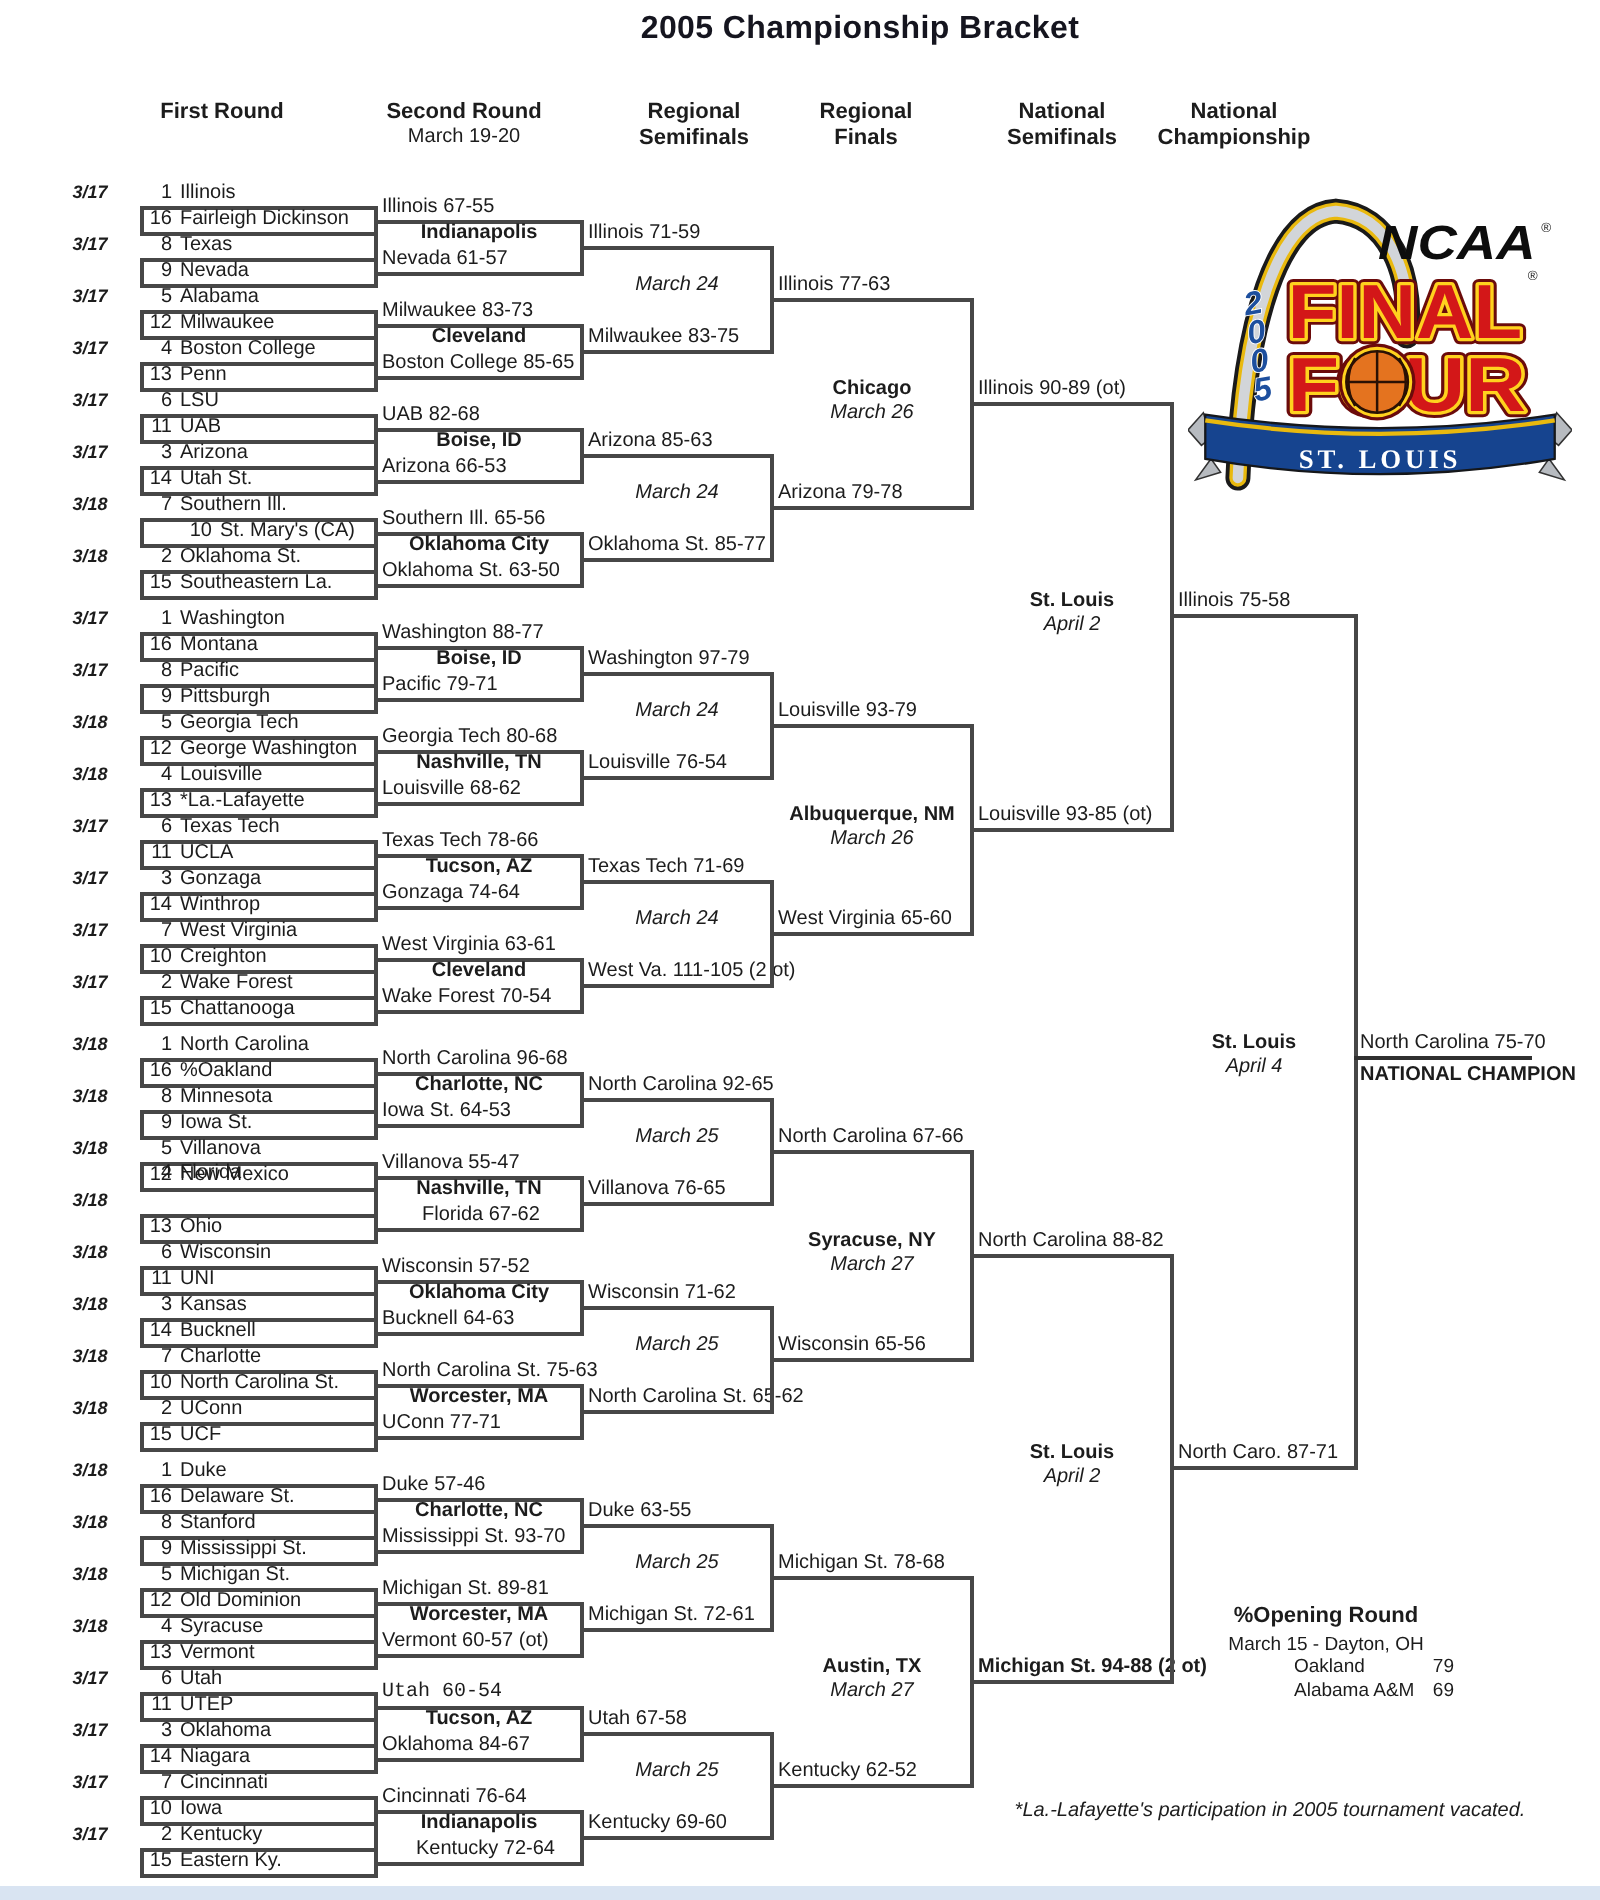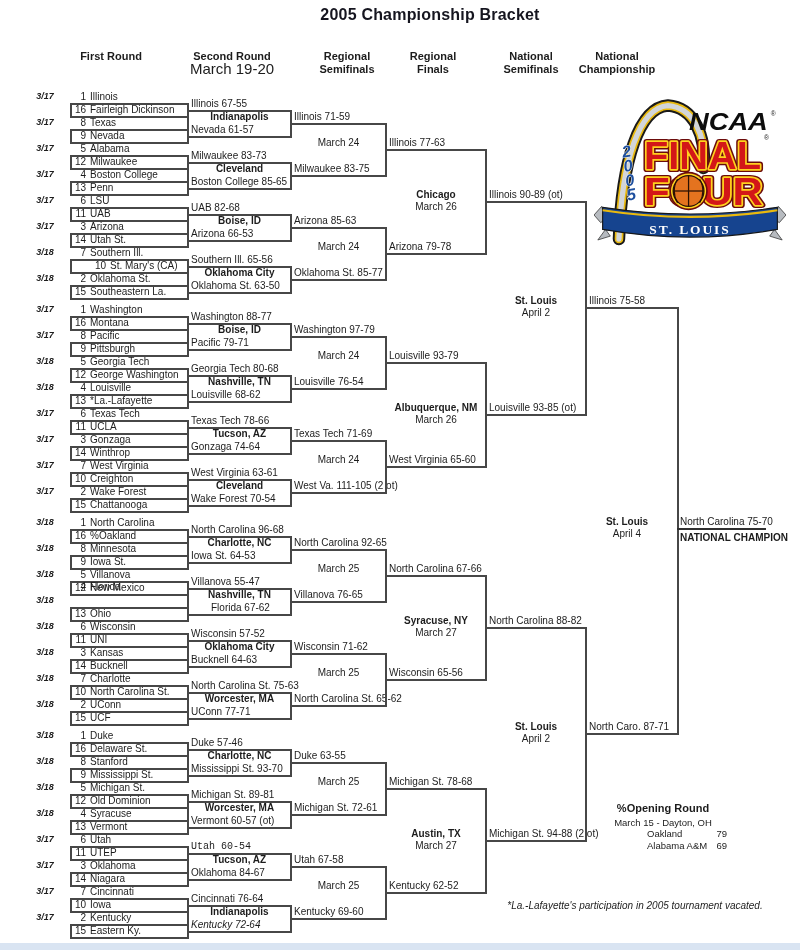--- a/index.html
+++ b/index.html
@@ -2,28 +2,28 @@
 <html><head>
 <meta charset="utf-8">
 <style>
   html,body{margin:0;padding:0;}
   body{width:800px;height:950px;background:#ffffff;position:relative;overflow:hidden;
        font-family:"Liberation Sans",sans-serif;color:#1c1c1c;}
   .title{position:absolute;top:6px;left:30px;width:800px;text-align:center;
          font-size:16px;font-weight:bold;color:#15151f;letter-spacing:.2px;}
   .colhead{position:absolute;top:50px;transform:translateX(-50%);text-align:center;
            font-weight:bold;font-size:11px;line-height:12.5px;white-space:nowrap;}
-  .colhead .sub{font-weight:normal;font-size:15px;line-height:11px;}
+  .colhead .sub{font-weight:normal;font-size:10px;line-height:11px;}
   #bracket{position:absolute;left:0;top:0;width:800px;height:950px;}
   .gbox{position:absolute;border:2px solid #474747;box-sizing:border-box;background:transparent;}
   .gbox.noleft{border-left:none;}
   .hline{position:absolute;height:0;border-top:2.5px solid #303030;}
   .lbl{position:absolute;font-size:10px;line-height:13px;height:13px;white-space:nowrap;}
   .venue{font-weight:bold;text-align:center;}
-  .idate{text-align:center;}
+  .idate{font-style:italic;text-align:center;}
   .gdate{position:absolute;font-size:9px;line-height:13px;height:13px;font-style:italic;
          font-weight:bold;text-align:center;white-space:nowrap;}
   .trow{position:absolute;font-size:10px;line-height:13px;height:13px;white-space:nowrap;width:115px;}
   .seed{display:inline-block;width:15px;text-align:right;margin-right:4px;}
   .champtag{position:absolute;font-weight:bold;font-size:10px;line-height:12px;white-space:nowrap;}
   .op-block{position:absolute;left:597px;top:802px;width:132px;text-align:center;}
   .op-title{font-weight:bold;font-size:11px;line-height:13px;}
   .op-sub{font-size:9.5px;line-height:11px;margin-top:2px;}
   .op-row{display:flex;justify-content:space-between;padding:0 2px 0 50px;
           font-size:9.5px;line-height:10.5px;margin-top:1px;}
@@ -292,21 +292,21 @@
     <div class="lbl" style="left: 191px; top: 865.5px;">Oklahoma 84-67</div>
     <div class="gbox" style="left: 70px; top: 898px; width: 119px; height: 15px;"></div>
     <div class="gdate" style="left: 34px; top: 885px; width: 22px;">3/17</div>
     <div class="trow" style="left: 71px; top: 885px;"><span class="seed">7</span><span>Cincinnati</span></div>
     <div class="trow" style="left: 71px; top: 898px;"><span class="seed">10</span><span>Iowa</span></div>
     <div class="lbl" style="left: 191px; top: 891.5px;">Cincinnati 76-64</div>
     <div class="gbox" style="left: 70px; top: 924px; width: 119px; height: 15px;"></div>
     <div class="gdate" style="left: 34px; top: 911px; width: 22px;">3/17</div>
     <div class="trow" style="left: 71px; top: 911px;"><span class="seed">2</span><span>Kentucky</span></div>
     <div class="trow" style="left: 71px; top: 924px;"><span class="seed">15</span><span>Eastern Ky.</span></div>
-    <div class="lbl" style="left: 191px; top: 917.5px; font-style: italic;">Kentucky 72-64</div>
+    <div class="lbl" style="left: 208px; top: 917.5px;">Kentucky 72-64</div>
     <div class="gbox" style="left: 187px; top: 748.5px; width: 105px; height: 28px;"></div>
     <div class="lbl venue" style="left: 187px; top: 748.5px; width: 105px;">Charlotte, NC</div>
     <div class="lbl" style="left: 294px; top: 748.5px;">Duke 63-55</div>
     <div class="gbox" style="left: 187px; top: 800.5px; width: 105px; height: 28px;"></div>
     <div class="lbl venue" style="left: 187px; top: 800.5px; width: 105px;">Worcester, MA</div>
     <div class="lbl" style="left: 294px; top: 800.5px;">Michigan St. 72-61</div>
     <div class="gbox" style="left: 187px; top: 852.5px; width: 105px; height: 28px;"></div>
     <div class="lbl venue" style="left: 187px; top: 852.5px; width: 105px;">Tucson, AZ</div>
     <div class="lbl" style="left: 294px; top: 852.5px;">Utah 67-58</div>
     <div class="gbox" style="left: 187px; top: 904.5px; width: 105px; height: 28px;"></div>
@@ -314,21 +314,21 @@
     <div class="lbl" style="left: 294px; top: 904.5px;">Kentucky 69-60</div>
     <div class="gbox noleft" style="left: 290px; top: 761.5px; width: 97px; height: 54px;"></div>
     <div class="lbl idate" style="left: 290px; top: 774.5px; width: 97px;">March 25</div>
     <div class="lbl" style="left: 389px; top: 774.5px;">Michigan St. 78-68</div>
     <div class="gbox noleft" style="left: 290px; top: 865.5px; width: 97px; height: 54px;"></div>
     <div class="lbl idate" style="left: 290px; top: 878.5px; width: 97px;">March 25</div>
     <div class="lbl" style="left: 389px; top: 878.5px;">Kentucky 62-52</div>
     <div class="gbox noleft" style="left: 385px; top: 787.5px; width: 102px; height: 106px;"></div>
     <div class="lbl venue" style="left: 385px; top: 826.5px; width: 102px;">Austin, TX</div>
     <div class="lbl idate" style="left: 385px; top: 838.5px; width: 102px;">March 27</div>
-    <div class="lbl" style="left: 489px; top: 826.5px;">Michigan St. 94-88 (2 ot)</div>
+    <div class="lbl" style="left: 489px; top: 826.5px; font-weight: bold;">Michigan St. 94-88 (2 ot)</div>
     <div class="gbox noleft" style="left: 485px; top: 200.5px; width: 102px; height: 215px;"></div>
     <div class="lbl venue" style="left: 485px; top: 294px; width: 102px;">St. Louis</div>
     <div class="lbl idate" style="left: 485px; top: 306px; width: 102px;">April 2</div>
     <div class="lbl" style="left: 589px; top: 294px;">Illinois 75-58</div>
     <div class="gbox noleft" style="left: 485px; top: 626.5px; width: 102px; height: 215px;"></div>
     <div class="lbl venue" style="left: 485px; top: 720px; width: 102px;">St. Louis</div>
     <div class="lbl idate" style="left: 485px; top: 732px; width: 102px;">April 2</div>
     <div class="lbl" style="left: 589px; top: 720px;">North Caro. 87-71</div>
     <div class="gbox noleft" style="left: 585px; top: 307px; width: 94px; height: 428px;"></div>
     <div class="lbl venue" style="left: 575px; top: 515px; width: 104px;">St. Louis</div>

